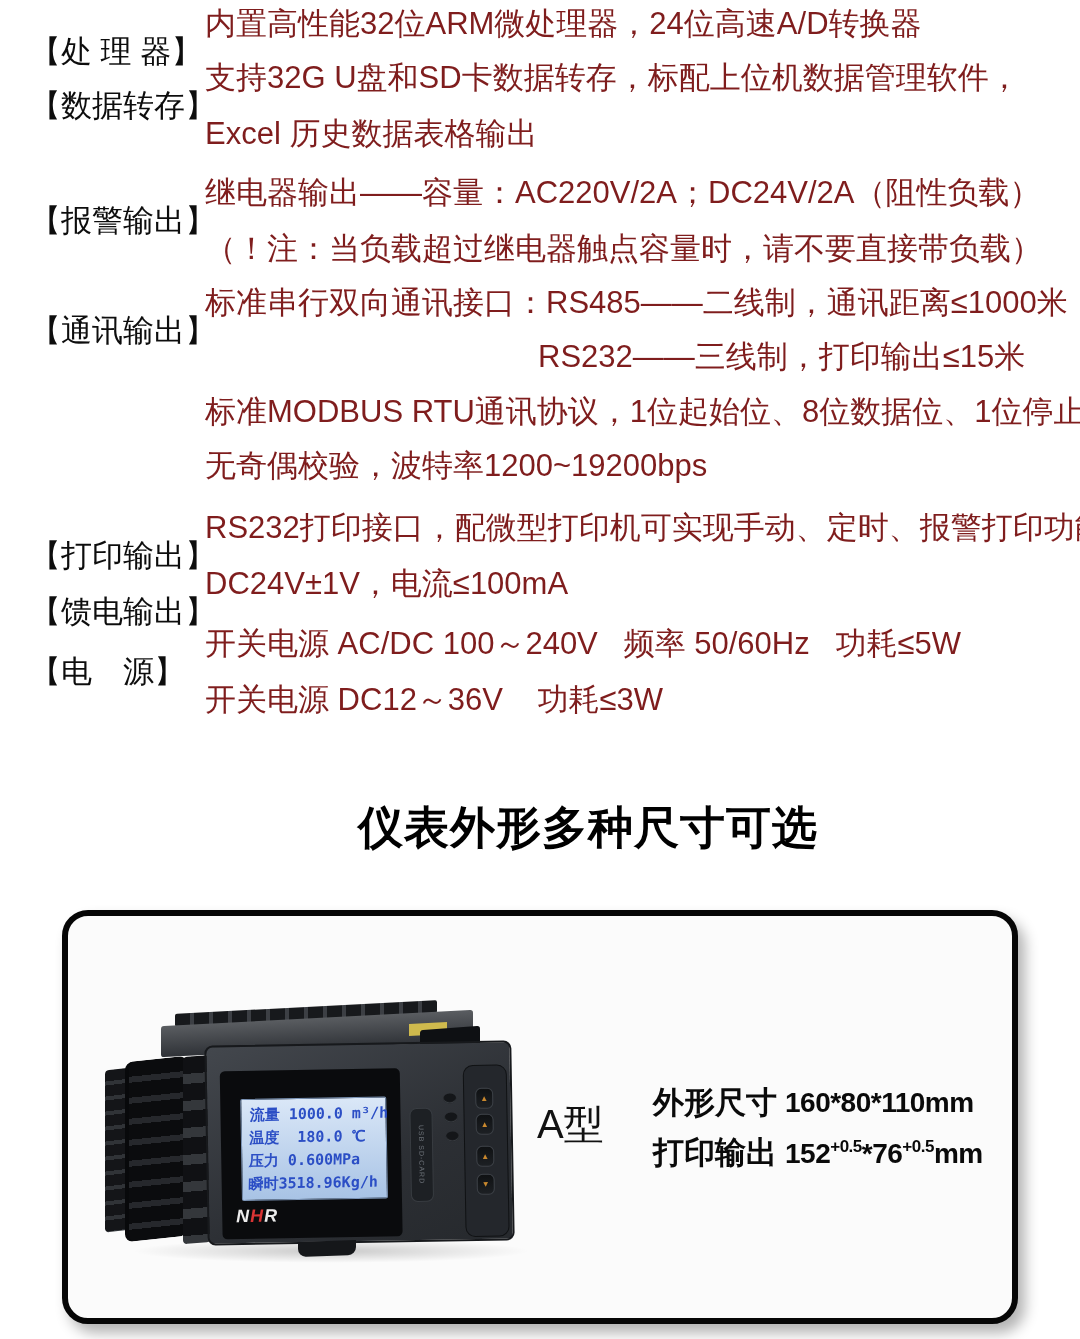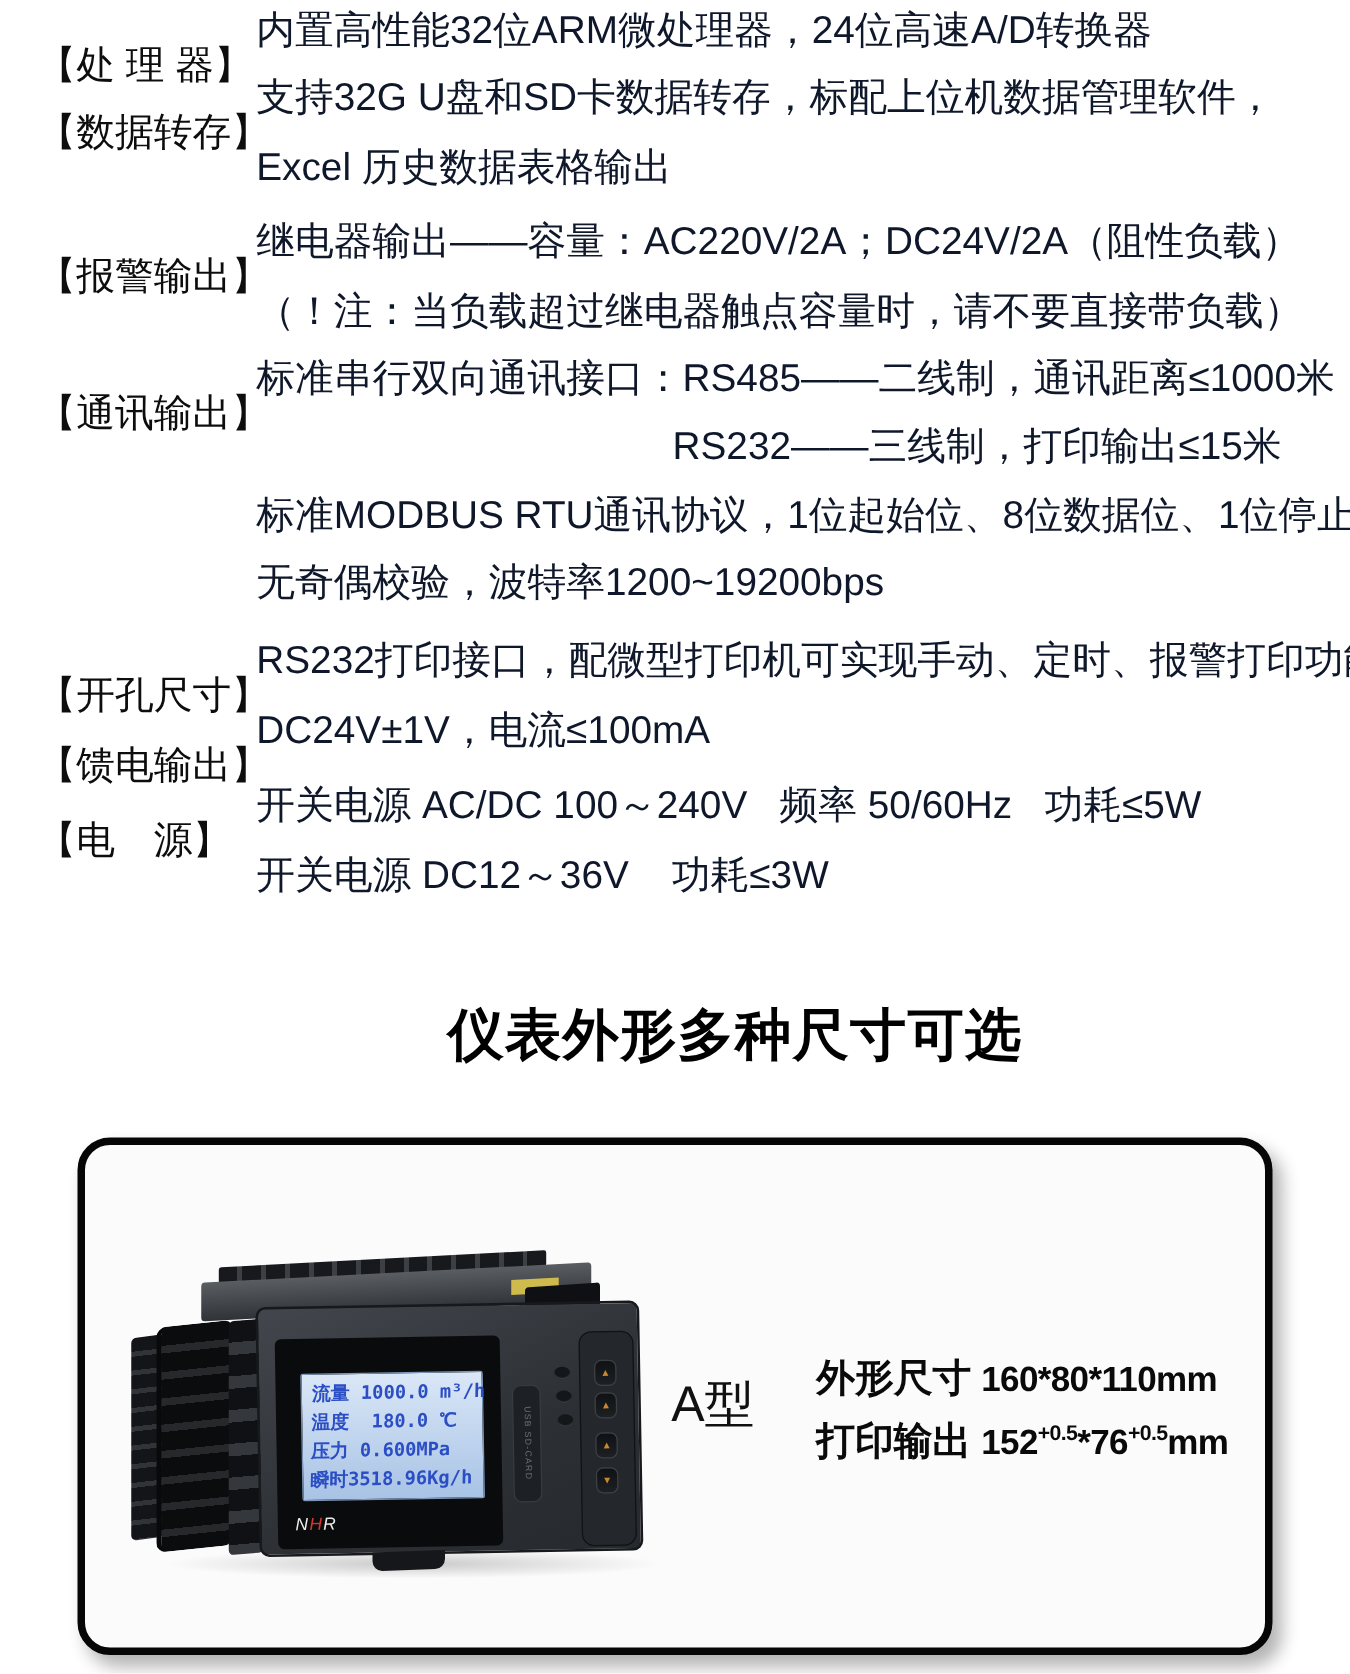--- a/index.html
+++ b/index.html
@@ -2,37 +2,37 @@
 <html><head>
 <meta charset="utf-8">
 <style>
   html,body{margin:0;padding:0;background:#ffffff;}
   .page{position:relative;width:1080px;height:1339px;background:#ffffff;overflow:hidden;
         font-family:"Liberation Sans",sans-serif;color:#121212;}
 
   
   .spec-line{position:absolute;left:0;width:1080px;height:40px;font-size:31px;line-height:40px;}
   .spec-line .lab{position:absolute;left:30px;white-space:pre;color:#0d0d0d;margin-top:28px;}
-  .spec-line .txt{position:absolute;left:205px;white-space:pre;color:#0f172a;}
+  .spec-line .txt{position:absolute;left:205px;white-space:pre;color:#7f1d1d;}
   .spec-line .txt.indent{left:538px;}
 
   
   .section-title{position:absolute;left:358px;top:802px;font-size:45px;line-height:52px;
                  font-weight:600;color:#000000;letter-spacing:1px;}
 
   
   .model-card{position:absolute;left:62px;top:910px;width:956px;height:414px;box-sizing:border-box;
               background:#fbfbfb;border:6px solid #060606;border-radius:26px;
               box-shadow:7px 9px 14px rgba(0,0,0,0.30);}
   .model-card *{position:absolute;box-sizing:border-box;}
 
   .a-label{left:469px;top:184px;font-size:40px;line-height:48px;color:#111;}
 
   .dim-row{left:585px;display:flex;align-items:baseline;position:absolute;}
-  .dim-row.r1{top:166px;}
+  .dim-row.r1{top:166px;align-items:center;}
   .dim-row.r2{top:216px;}
   .dim-row .dlab{position:static;width:132px;font-size:31px;font-weight:bold;color:#0a0a0a;white-space:pre;}
   .dim-row .dval{position:static;font-size:28px;font-weight:bold;color:#0a0a0a;white-space:pre;letter-spacing:-0.5px;}
   .dim-row .sup{position:relative;top:-11px;font-size:17px;font-weight:bold;}
 
   
   .device{left:35px;top:85px;width:478px;height:268px;}
   .dev-shadow{left:28px;top:238px;width:400px;height:24px;
               background:radial-gradient(ellipse at center,rgba(0,0,0,0.20),rgba(0,0,0,0) 70%);}
   .dev-teeth{left:72px;top:6px;width:262px;height:13px;transform:skewY(-3deg);border-radius:2px;
@@ -49,21 +49,21 @@
   .dev-midfins{left:80px;top:55px;width:28px;height:187px;transform:skewY(-5deg);border-radius:4px;
                background:repeating-linear-gradient(180deg,#101114 0 17px,#34373b 17px 27px);}
   .front-panel{left:103px;top:42px;width:307px;height:200px;border-radius:8px;border:2px solid #17191c;
                background:linear-gradient(155deg,#43474d,#2c2f34 60%,#26292d);transform:rotate(-1deg);}
   .bezel{left:13px;top:24px;width:180px;height:168px;background:#0a0b0d;border-radius:5px;}
   .lcd{left:20px;top:28px;width:146px;height:102px;border:1px solid #7d96b8;border-radius:2px;
        background:linear-gradient(180deg,#dae7f7,#a8c3e5);padding:4px 0 0 7px;}
   .lcd-inner{position:static;display:block;transform:skewX(-2deg);}
   .lcd-line{position:static;display:block;font-family:"DejaVu Sans Mono",monospace;font-weight:bold;
             font-size:15px;line-height:23px;color:#2b4ec5;white-space:pre;}
-  .logo{left:14px;bottom:12px;font-style:italic;font-weight:normal;font-size:14px;letter-spacing:1px;
+  .logo{left:14px;bottom:12px;font-style:italic;font-weight:bold;font-size:18px;letter-spacing:1px;
         font-family:"Liberation Sans",sans-serif;position:absolute;}
   .logo .l-n,.logo .l-r{position:static;color:#ececec;}
   .logo .l-h{position:static;color:#d93434;}
   .slot{left:202px;top:64px;width:23px;height:94px;background:#1d2024;border:1px solid #383c41;
         border-radius:7px;display:flex;align-items:center;justify-content:center;}
   .slot span{position:static;writing-mode:vertical-rl;font-size:7px;color:#6a6f76;letter-spacing:1px;white-space:pre;}
   .indicators{left:236px;top:50px;width:16px;height:60px;}
   .ind{width:13px;height:10px;border-radius:50%;background:#141619;box-shadow:inset 0 -1px 1px #3e4247;}
   .ind.i1{left:0;top:0;} .ind.i2{left:1px;top:19px;} .ind.i3{left:2px;top:38px;}
   .btn-strip{left:256px;top:22px;width:44px;height:172px;background:#24272c;border:1px solid #101214;border-radius:10px;}
@@ -103,21 +103,21 @@
   <div class="spec-line" style="top:337px">
     <span class="txt indent">RS232——三线制，打印输出≤15米</span>
   </div>
   <div class="spec-line" style="top:392px">
     <span class="txt">标准MODBUS RTU通讯协议，1位起始位、8位数据位、1位停止位、</span>
   </div>
   <div class="spec-line" style="top:446px">
     <span class="txt">无奇偶校验，波特率1200~19200bps</span>
   </div>
   <div class="spec-line" style="top:508px">
-    <span class="lab">【开孔尺寸】</span>
+    <span class="lab">【打印输出】</span>
     <span class="txt">RS232打印接口，配微型打印机可实现手动、定时、报警打印功能</span>
   </div>
   <div class="spec-line" style="top:564px">
     <span class="lab">【馈电输出】</span>
     <span class="txt">DC24V±1V，电流≤100mA</span>
   </div>
   <div class="spec-line" style="top:624px">
     <span class="lab">【电　源】</span>
     <span class="txt">开关电源 AC/DC 100～240V   频率 50/60Hz   功耗≤5W</span>
   </div>

